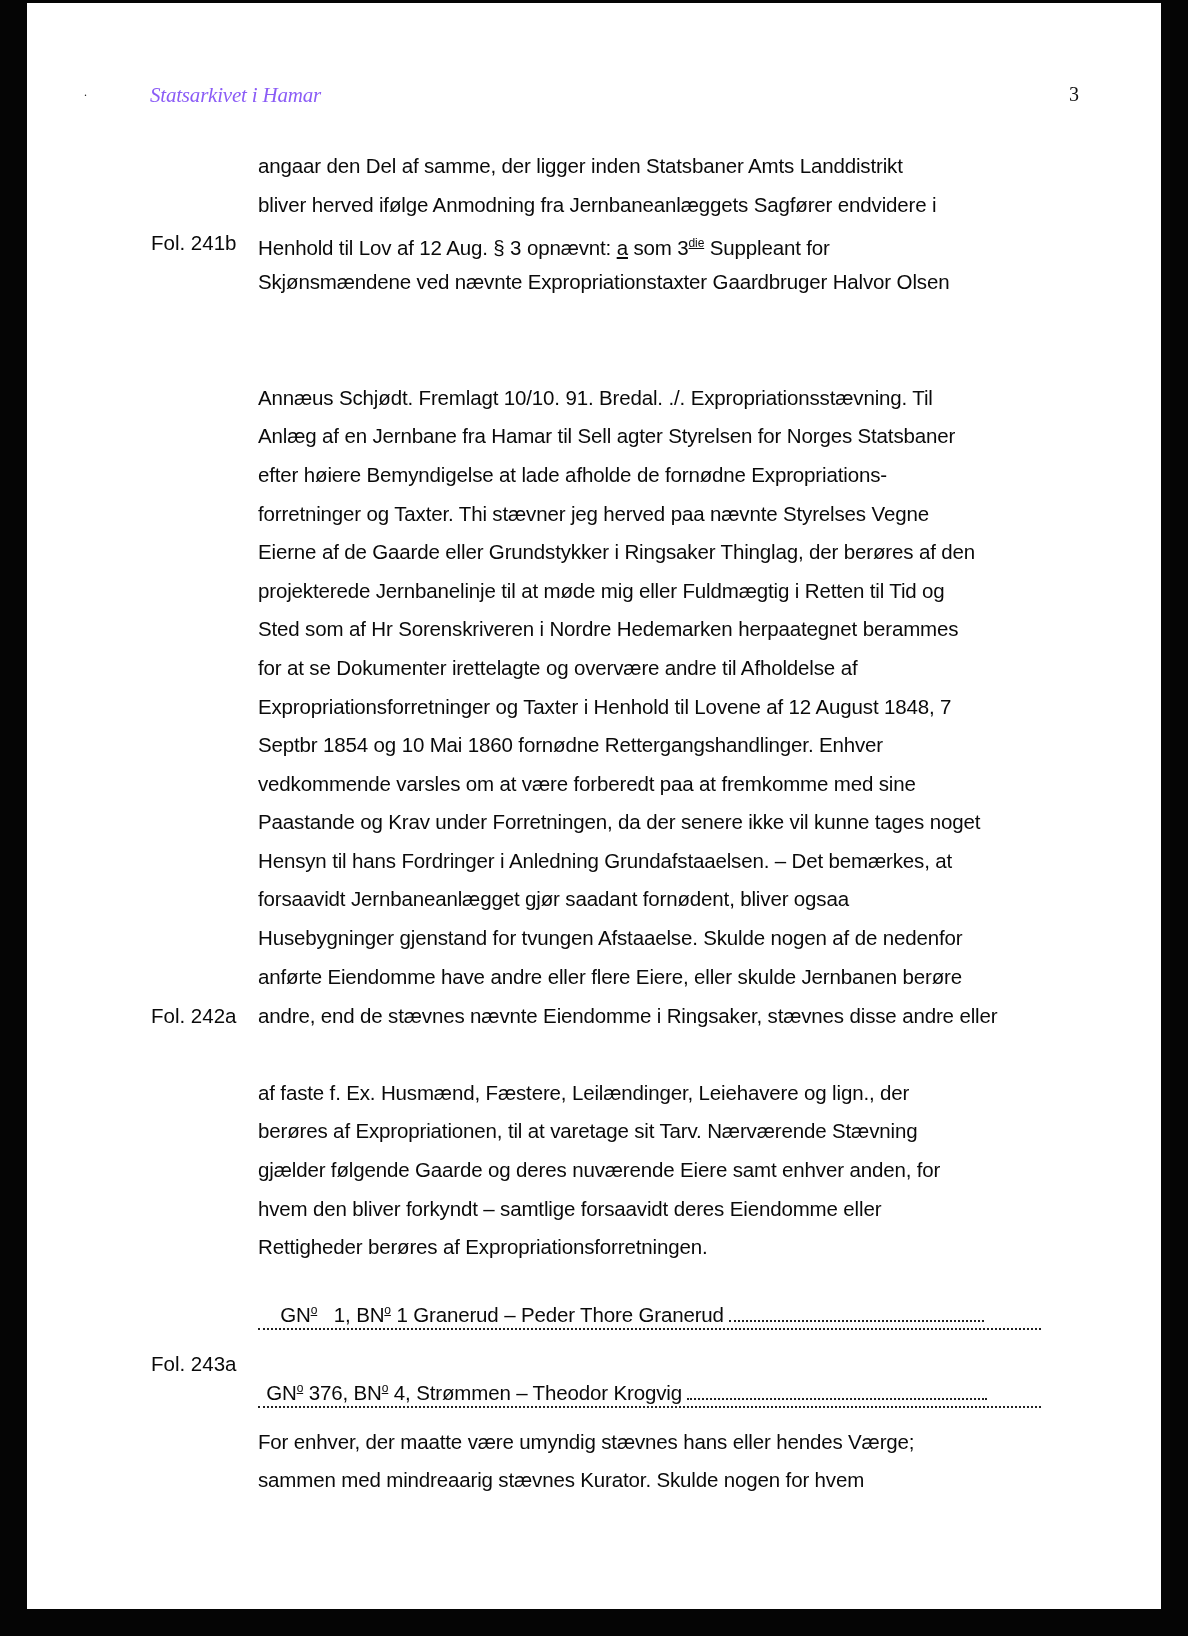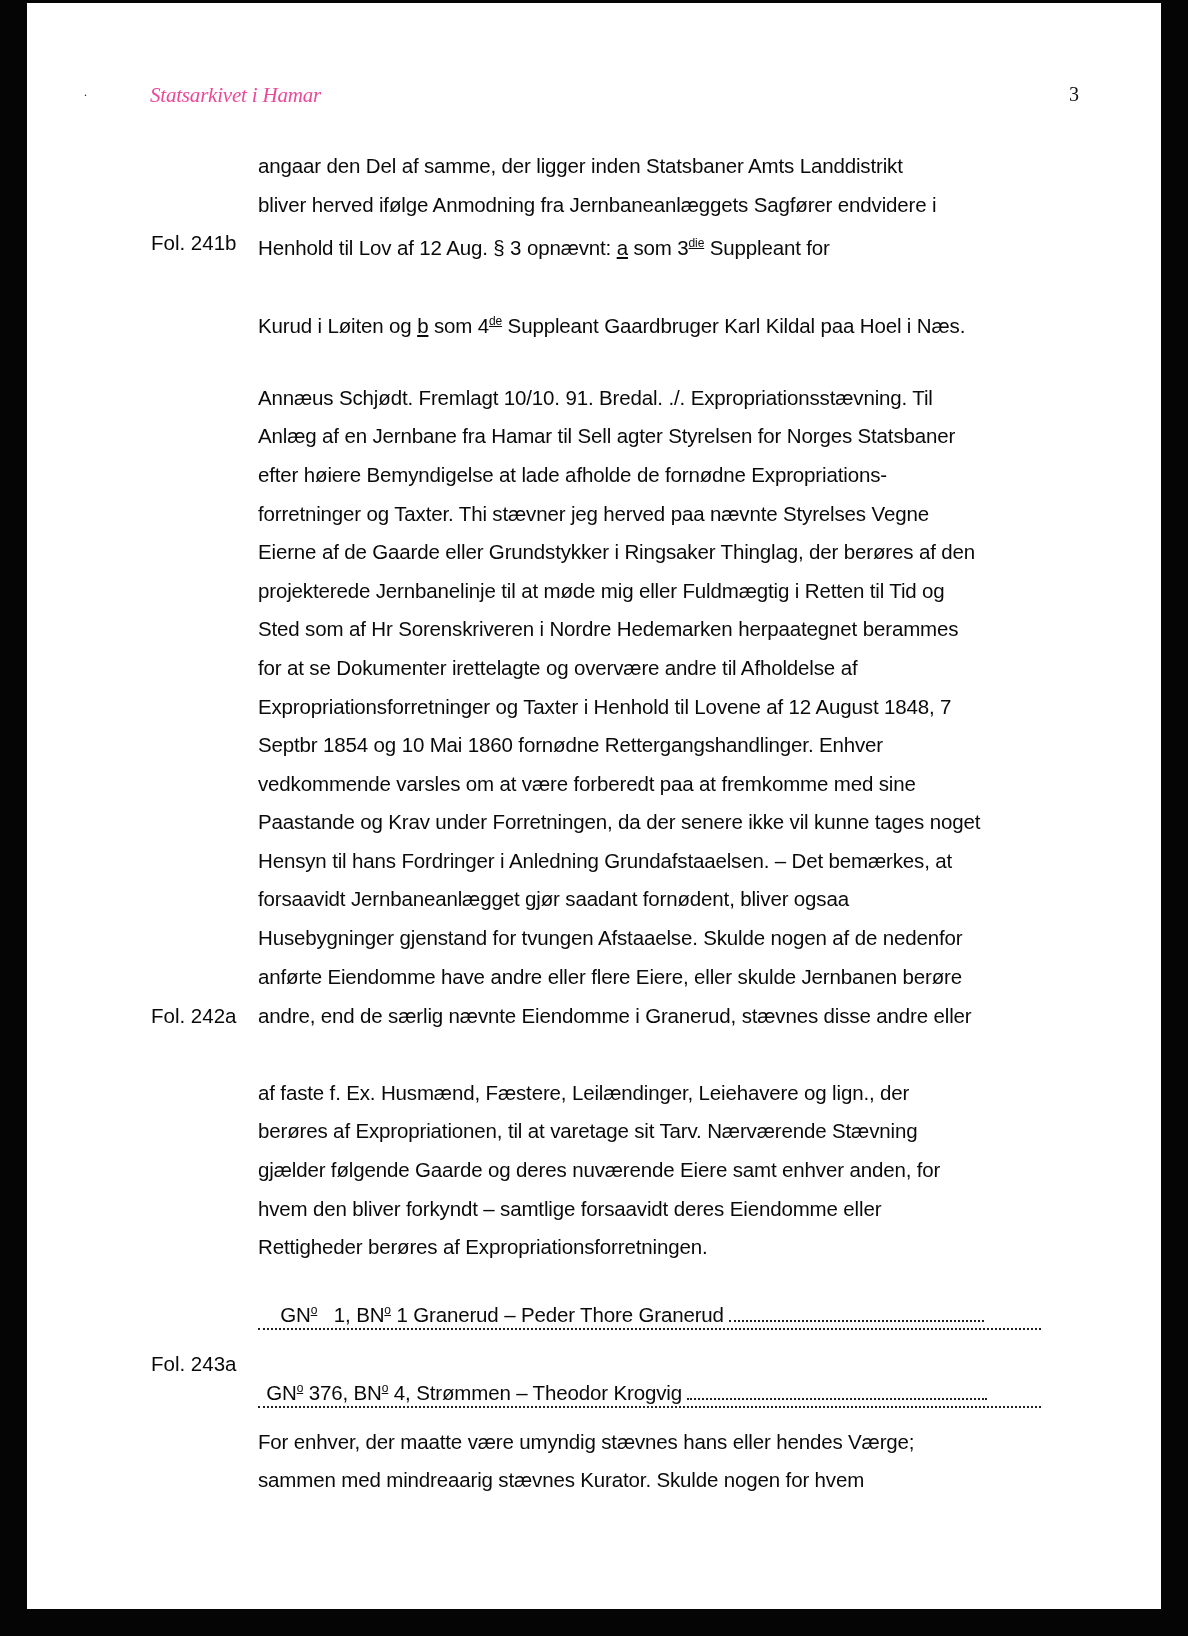--- a/index.html
+++ b/index.html
@@ -20,21 +20,21 @@
       left: 57px; top: 82px;
       font-family: "Liberation Serif", serif;
       font-size: 12px; color: #222;
     }
     .header-title {
       position: absolute;
       left: 123px; top: 80px;
       font-family: "Liberation Serif", serif;
       font-style: italic;
       font-size: 21px;
-      color: #ec4899;
+      color: #8b5cf6;
       letter-spacing: -0.2px;
     }
     .page-number {
       position: absolute;
       left: 1042px; top: 80px;
       font-family: "Liberation Serif", serif;
       font-size: 20px; color: #111;
     }
     .line {
       position: absolute;
@@ -85,40 +85,38 @@
 
   <span class="margin-label" style="top:228px">Fol. 241b</span>
   <span class="margin-label" style="top:1001px">Fol. 242a</span>
   <span class="margin-label" style="top:1349px">Fol. 243a</span>
 
   <div class="line" style="top:151px">angaar den Del af samme, der ligger inden Statsbaner Amts Landdistrikt</div>
   <div class="line" style="top:190px">bliver herved ifølge Anmodning fra Jernbaneanlæggets Sagfører endvidere i</div>
   <div class="line" style="top:228px">
     <span>Henhold til Lov af 12 Aug. § 3 opnævnt: </span><span class="u">a</span><span> som 3</span><span class="sup-u">die</span><span> Suppleant for</span>
   </div>
-  <div class="line" style="top:306px">
-    <span>Kurud i Løiten og </span><span class="u">b</span><span> som 4</span><span class="sup-u">de</span><span> Suppleant Gaardbruger Karl Kildal paa Hoel i Næs.</span>
-  </div>
+  <div class="line" style="top:267px">Skjønsmændene ved nævnte Expropriationstaxter Gaardbruger Halvor Olsen</div>
   <div class="line" style="top:383px">Annæus Schjødt. Fremlagt 10/10. 91. Bredal. ./. Expropriationsstævning. Til</div>
   <div class="line" style="top:421px">Anlæg af en Jernbane fra Hamar til Sell agter Styrelsen for Norges Statsbaner</div>
   <div class="line" style="top:460px">efter høiere Bemyndigelse at lade afholde de fornødne Expropriations-</div>
   <div class="line" style="top:499px">forretninger og Taxter. Thi stævner jeg herved paa nævnte Styrelses Vegne</div>
   <div class="line" style="top:537px">Eierne af de Gaarde eller Grundstykker i Ringsaker Thinglag, der berøres af den</div>
   <div class="line" style="top:576px">projekterede Jernbanelinje til at møde mig eller Fuldmægtig i Retten til Tid og</div>
   <div class="line" style="top:614px">Sted som af Hr Sorenskriveren i Nordre Hedemarken herpaategnet berammes</div>
   <div class="line" style="top:653px">for at se Dokumenter irettelagte og overvære andre til Afholdelse af</div>
   <div class="line" style="top:692px">Expropriationsforretninger og Taxter i Henhold til Lovene af 12 August 1848, 7</div>
   <div class="line" style="top:730px">Septbr 1854 og 10 Mai 1860 fornødne Rettergangshandlinger. Enhver</div>
   <div class="line" style="top:769px">vedkommende varsles om at være forberedt paa at fremkomme med sine</div>
   <div class="line" style="top:846px">Hensyn til hans Fordringer i Anledning Grundafstaaelsen. – Det bemærkes, at</div>
   <div class="line" style="top:807px">Paastande og Krav under Forretningen, da der senere ikke vil kunne tages noget</div>
   <div class="line" style="top:884px">forsaavidt Jernbaneanlægget gjør saadant fornødent, bliver ogsaa</div>
   <div class="line" style="top:923px">Husebygninger gjenstand for tvungen Afstaaelse. Skulde nogen af de nedenfor</div>
   <div class="line" style="top:962px">anførte Eiendomme have andre eller flere Eiere, eller skulde Jernbanen berøre</div>
-  <div class="line" style="top:1001px">andre, end de særlig nævnte Eiendomme i Granerud, stævnes disse andre eller</div>
+  <div class="line" style="top:1001px">andre, end de stævnes nævnte Eiendomme i Ringsaker, stævnes disse andre eller</div>
   <div class="line" style="top:1078px">af faste f. Ex. Husmænd, Fæstere, Leilændinger, Leiehavere og lign., der</div>
   <div class="line" style="top:1116px">berøres af Expropriationen, til at varetage sit Tarv. Nærværende Stævning</div>
   <div class="line" style="top:1155px">gjælder følgende Gaarde og deres nuværende Eiere samt enhver anden, for</div>
   <div class="line" style="top:1194px">hvem den bliver forkyndt – samtlige forsaavidt deres Eiendomme eller</div>
   <div class="line" style="top:1232px">Rettigheder berøres af Expropriationsforretningen.</div>
 
   <div class="line" style="top:1271px; white-space:pre;">
     <span>GN</span><span class="sup-u">o</span><span>   1, BN</span><span class="sup-u">o</span><span> 1 Granerud – Peder Thore Granerud </span><span class="leader" style="width:255px"></span>
   </div>
   <div class="leader-full" style="top:1325px"></div>

